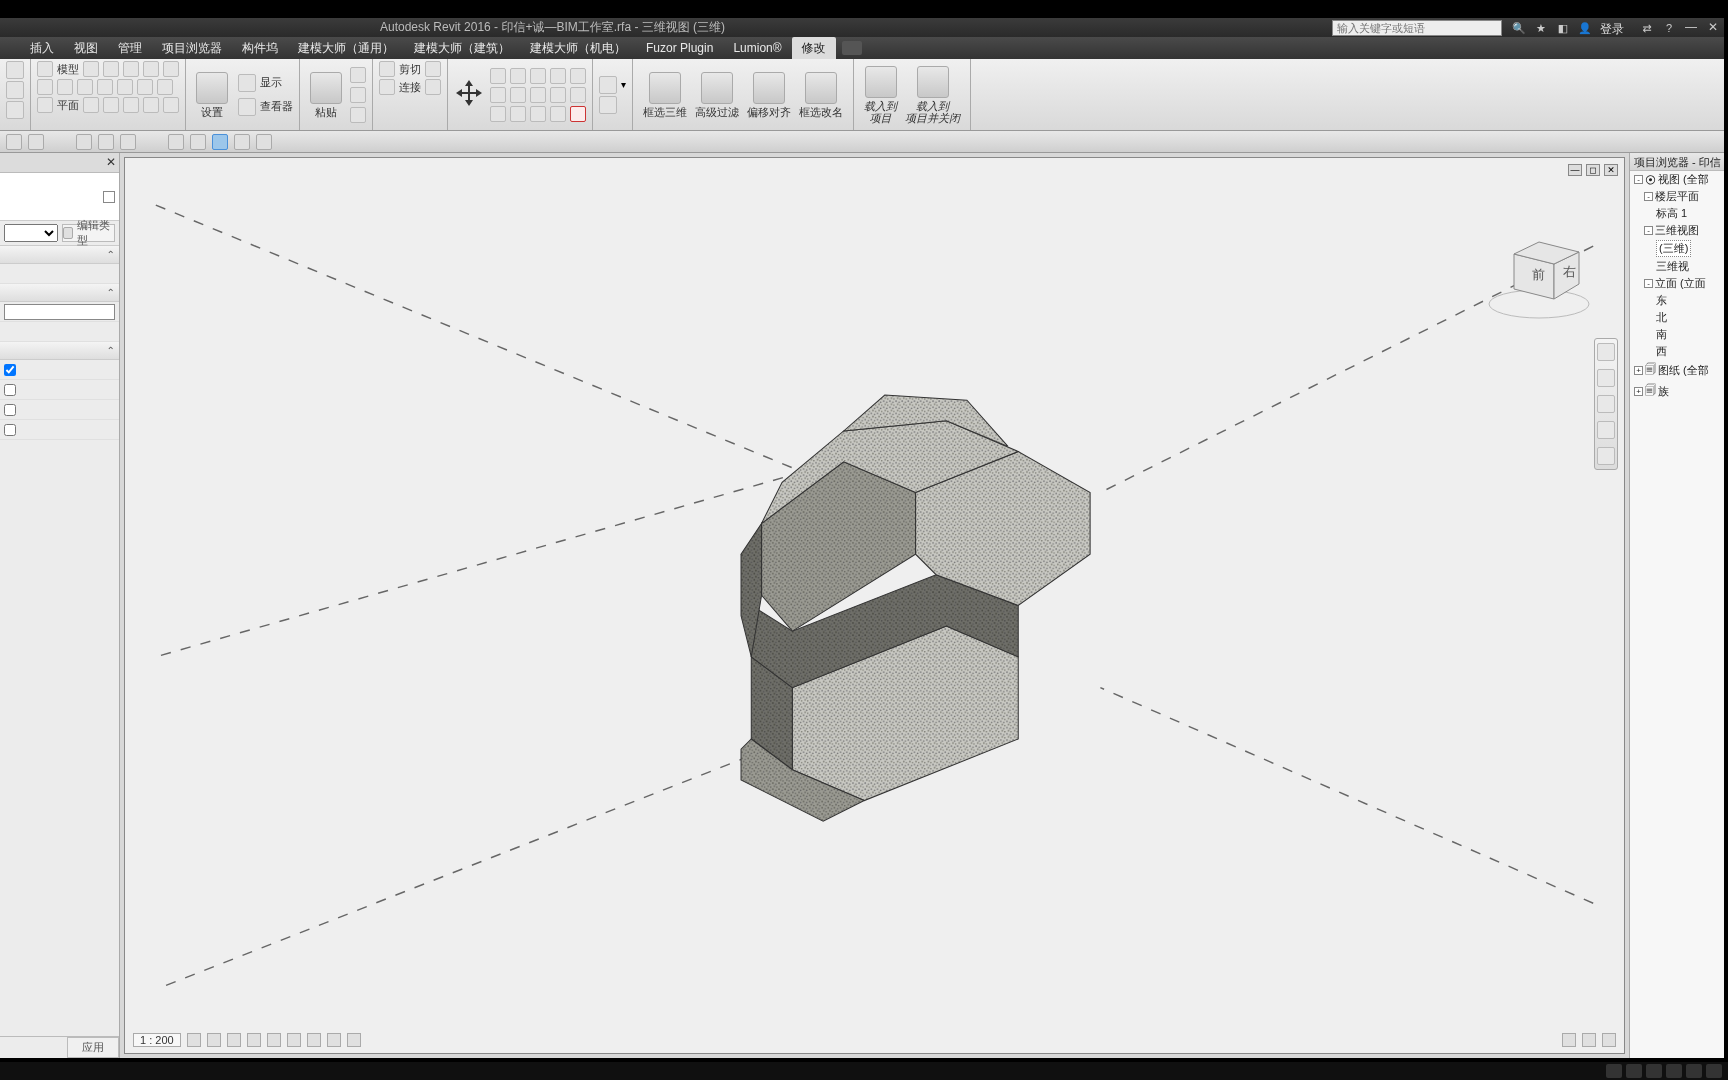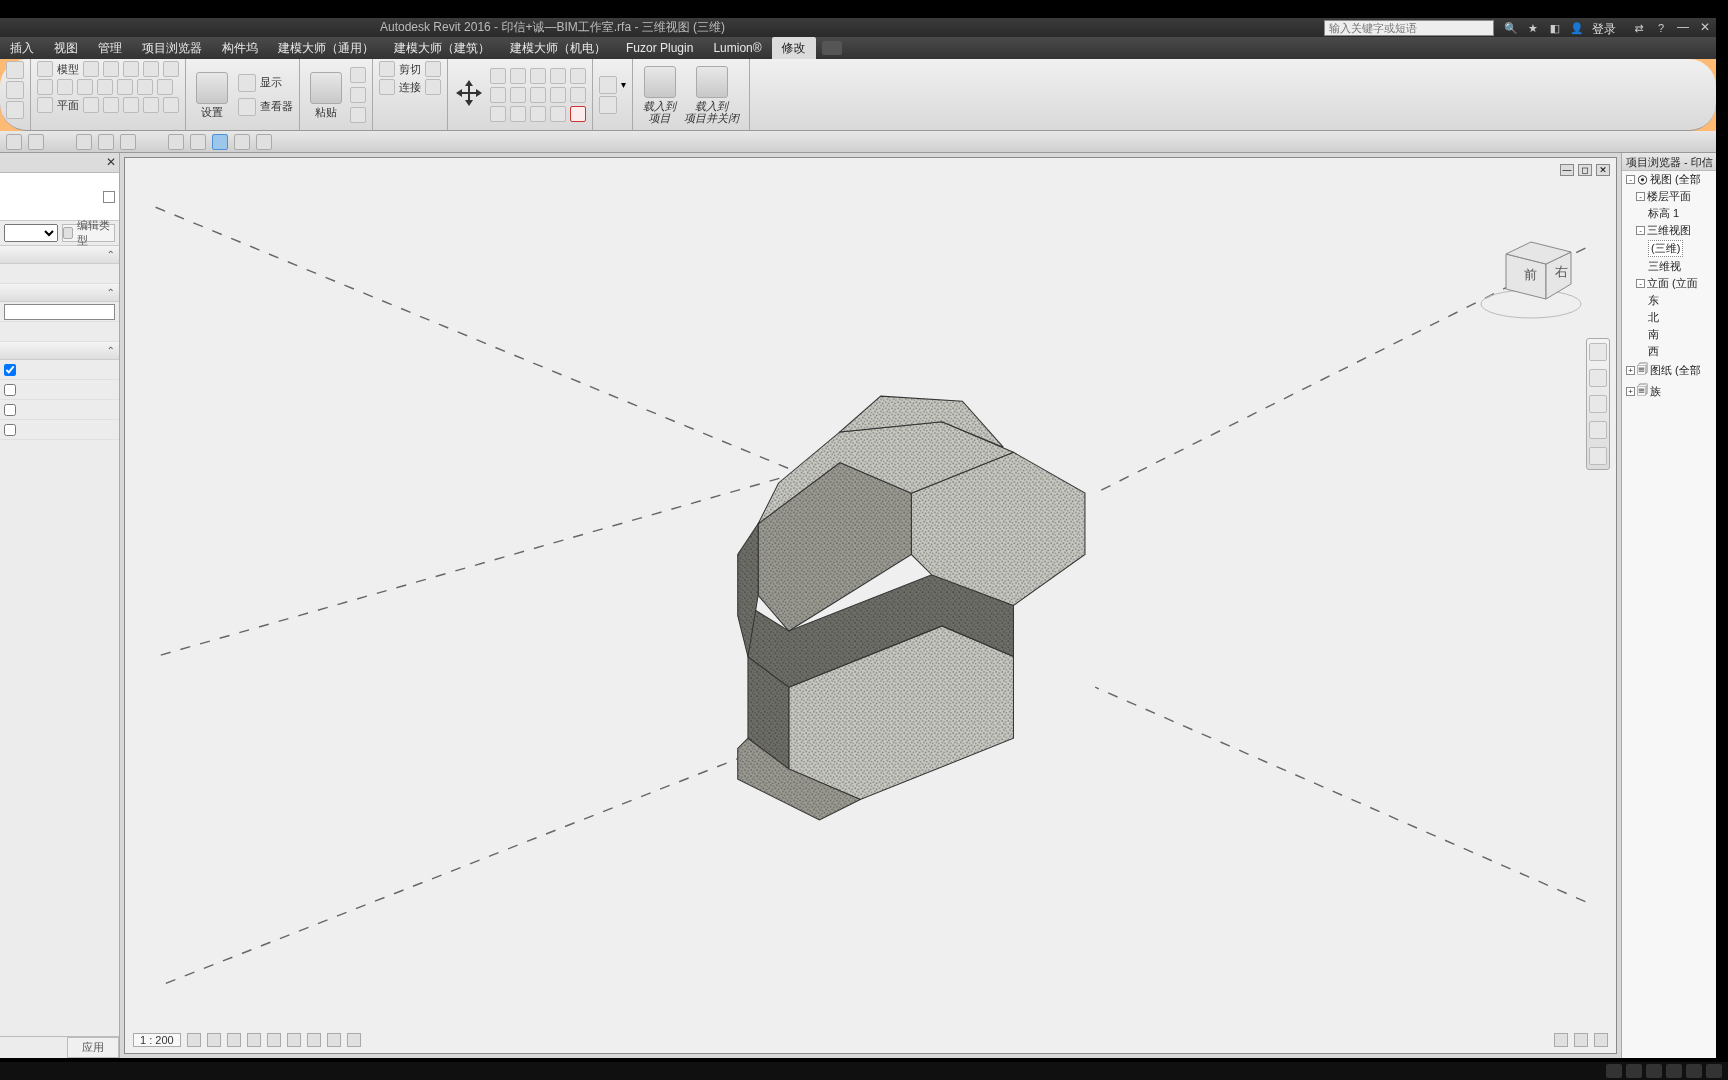--- a/index.html
+++ b/index.html
@@ -1,35 +1,35 @@
 <!DOCTYPE html>
 <html><head>
 <meta charset="utf-8">
 <style>
   * { box-sizing: border-box; margin: 0; padding: 0; font-family: "Microsoft YaHei", Arial, sans-serif; }
   body { width: 1728px; height: 1080px; overflow: hidden; background: #000; position: relative; }
-  .app { position: absolute; top: 18px; left: 0; right: 12px; height: 1040px; background: #fdba74; display: flex; flex-direction: column; }
+  .app { position: absolute; top: 18px; left: 0; right: 4px; height: 1040px; background: #c2410c; display: flex; flex-direction: column; }
 
   
   .titlebar { height: 19px; background: linear-gradient(#3b3b3b,#2a2a2a); display: flex; align-items: center; color: #bbb; font-size: 12px; }
   .titlebar .title { margin-left: 380px; flex: 0 0 auto; }
   .titlebar .spacer { flex: 1; }
   .titlebar .search { width: 170px; height: 16px; background: #eee; border: 1px solid #888; font-size: 11px; color: #888; padding: 0 4px; margin-right: 6px; }
   .titlebar .ticon { width: 18px; height: 16px; margin: 0 2px; display: inline-block; color: #ccc; text-align: center; line-height: 16px; font-size: 11px; }
   .titlebar .login { color: #ddd; font-size: 12px; margin: 4px 12px 0 4px; }
   .titlebar .winbtn { width: 22px; height: 16px; color: #ccc; text-align: center; font-size: 12px; line-height: 14px; }
 
   
-  .menubar { height: 22px; background: linear-gradient(#4a4a4a,#333); display: flex; align-items: center; padding-left: 0; }
+  .menubar { height: 22px; background: linear-gradient(#4a4a4a,#333); display: flex; align-items: center; padding-left: 20px; }
   .menubar .mitem { color: #e8e8e8; font-size: 12px; padding: 3px 10px; }
   .menubar .mitem.active { background: #dcdcdc; color: #222; border-radius: 2px 2px 0 0; }
   .menubar .drop { width: 20px; height: 14px; background: #555; margin-left: 6px; border-radius: 2px; }
 
   
-  .ribbon { height: 72px; background: linear-gradient(#f0f0f0,#d9d9d9); border-bottom: 1px solid #999; display: flex; border-radius: 27px; }
+  .ribbon { height: 72px; background: linear-gradient(#f0f0f0,#d9d9d9); border-bottom: 1px solid #999; display: flex; }
   .rgroup { border-right: 1px solid #aaa; padding: 2px 6px; display: flex; flex-direction: column; justify-content: space-between; }
   .rgroup .rows { display: flex; flex-direction: column; gap: 2px; }
   .rrow { display: flex; gap: 4px; align-items: center; }
   .ricon { width: 18px; height: 18px; background: #e4e4e4; border: 1px solid #bbb; border-radius: 2px; }
   .ricon.sm { width: 16px; height: 16px; }
   .rbig { display: flex; flex-direction: column; align-items: center; justify-content: center; gap: 2px; padding: 0 4px; }
   .rbig .bicon { width: 32px; height: 32px; background: linear-gradient(#e8e8e8,#c8c8c8); border: 1px solid #aaa; border-radius: 3px; }
   .rbig .blbl { font-size: 11px; color: #333; text-align: center; line-height: 12px; white-space: pre; }
   .rlbl { font-size: 11px; color: #333; }
 
@@ -242,20 +242,38 @@
     <div class="rgroup" style="align-items:center; justify-content:center;">
       <div class="rows">
         <div class="rrow">
             <span class="ricon"></span>
             <span style="font-size:10px;">▾</span>
           </div>
         <div class="rrow">
             <span class="ricon"></span>
           </div>
       </div>
+    </div>
+    <div class="rgroup" style="flex-direction:row;">
+      <div class="rbig">
+          <div class="bicon"></div>
+          <div class="blbl">框选三维</div>
+        </div>
+      <div class="rbig">
+          <div class="bicon"></div>
+          <div class="blbl">高级过滤</div>
+        </div>
+      <div class="rbig">
+          <div class="bicon"></div>
+          <div class="blbl">偏移对齐</div>
+        </div>
+      <div class="rbig">
+          <div class="bicon"></div>
+          <div class="blbl">框选改名</div>
+        </div>
     </div>
     <div class="rgroup" style="flex-direction:row;font-style:italic;">
       <div class="rbig">
           <div class="bicon"></div>
           <div class="blbl">载入到
 项目</div>
         </div>
       <div class="rbig">
           <div class="bicon"></div>
           <div class="blbl">载入到

